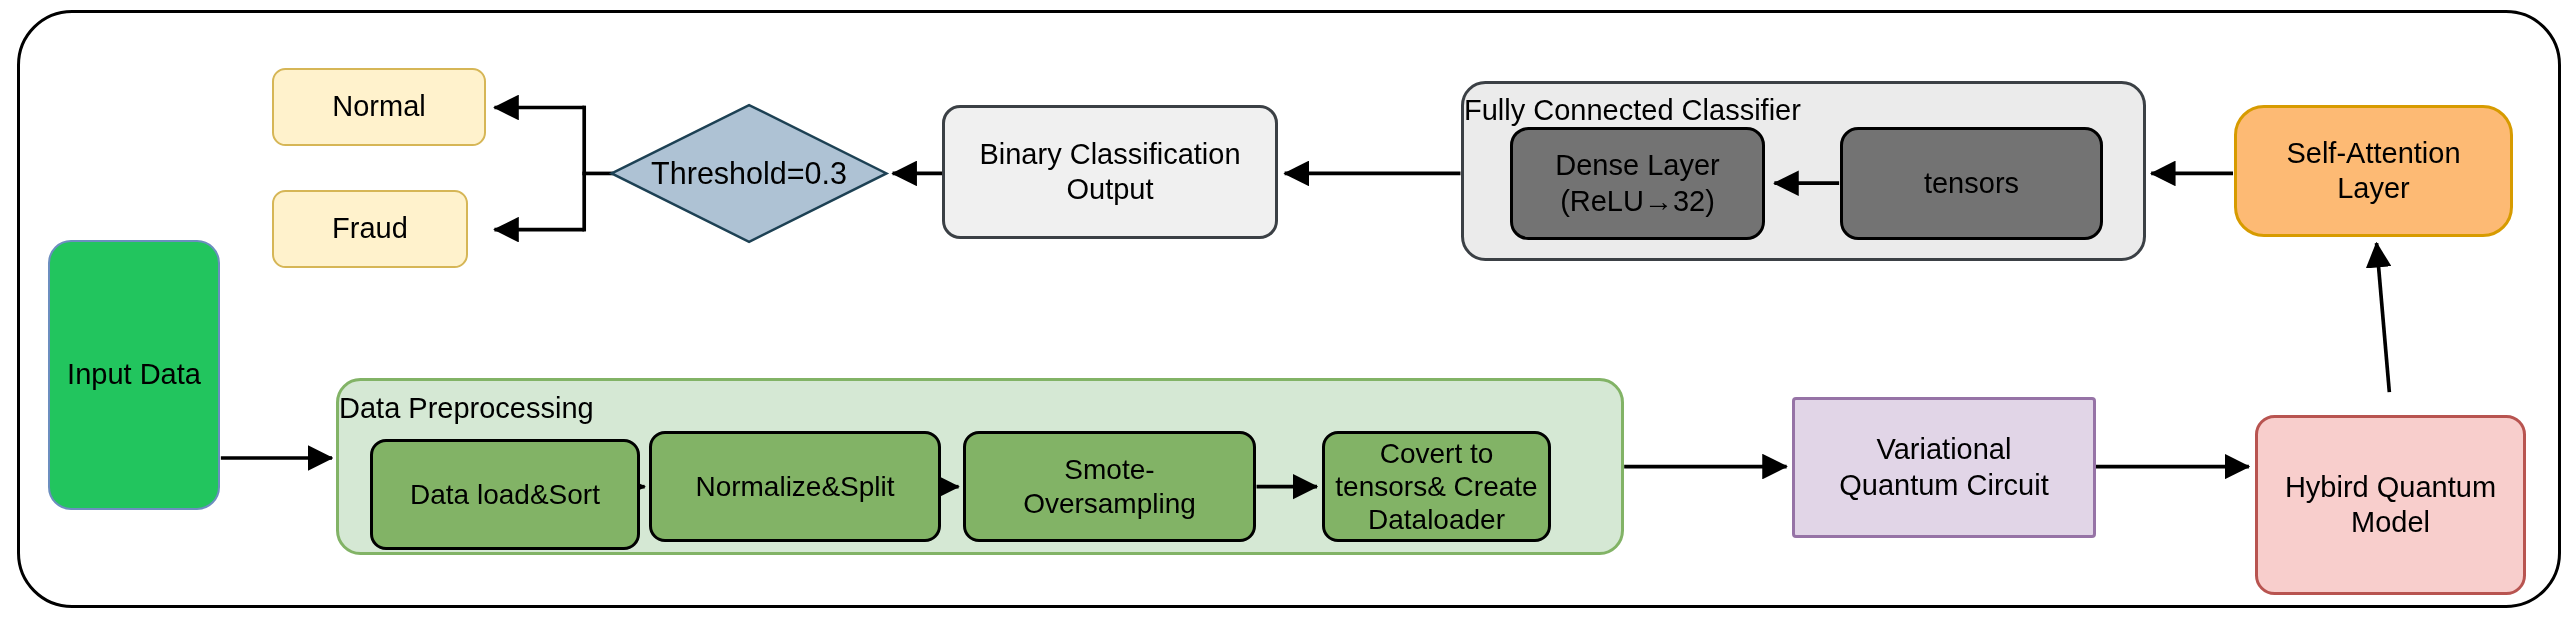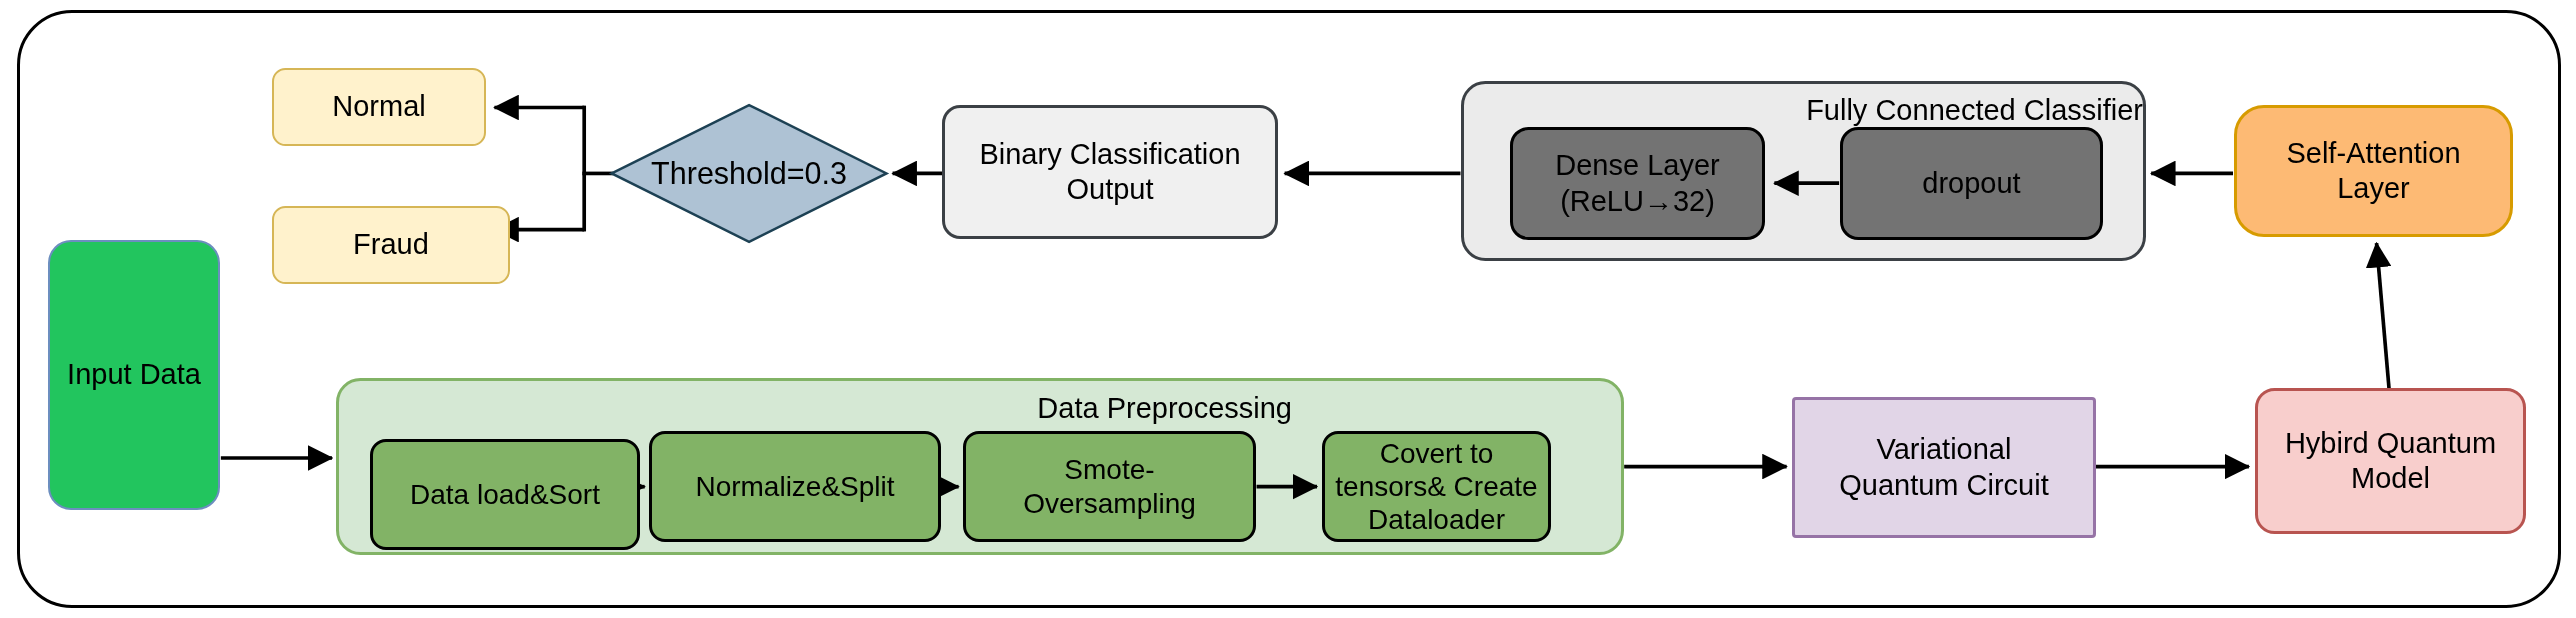--- a/index.html
+++ b/index.html
@@ -7,21 +7,21 @@
     width:2576px;height:618px;position:relative;overflow:hidden;
     background:#ffffff;
     font-family:"Liberation Sans",sans-serif;color:#000;
   }
   .frame{position:absolute;box-sizing:border-box;z-index:0;
     border:3.1px solid #000;border-radius:55px;background:transparent;}
   .node{position:absolute;box-sizing:border-box;z-index:3;
     display:flex;align-items:center;justify-content:center;
     text-align:center;white-space:pre-line;line-height:1.22;font-size:29px;}
   .container{position:absolute;box-sizing:border-box;z-index:1;}
-  .container-title{position:absolute;text-align:right;font-size:29px;white-space:pre-line;}
+  .container-title{position:absolute;text-align:left;font-size:29px;white-space:pre-line;}
   .yellow{background:#fff2cc;border:2.4px solid #d6b656;border-radius:13.4px;}
   .grayblock{background:#f0f0f0;border:3.7px solid #3b4045;border-radius:18.3px;}
   .graycontainer{background:#ebebeb;border:3.7px solid #3b4045;border-radius:24.4px;}
   .darkblock{background:#737373;border:3.1px solid #000;border-radius:18.3px;}
   .orange{background:#fdba74;border:3.1px solid #d79b00;border-radius:30px;}
   .blue{background:#22c55e;border:2.4px solid #6c8ebf;border-radius:23px;}
   .greencontainer{background:#d5e8d4;border:3.1px solid #82b366;border-radius:24.4px;}
   .greenblock{background:#82b366;border:3.7px solid #000;border-radius:16px;font-size:28px;line-height:1.18;}
   .purple{background:#e1d5e7;border:3.1px solid #9673a6;border-radius:4px;}
   .red{background:#f8cecc;border:3.1px solid #b85450;border-radius:19.6px;}
@@ -68,44 +68,44 @@
   <line x1="2056" y1="797" x2="2155" y2="797" marker-end="url(#ah)"></line>
 
   <line x1="3911" y1="642" x2="3890" y2="398" marker-end="url(#ah)"></line>
 
   <polygon class="diamond" points="1000,284 1225,172 1450,284 1225,396"></polygon>
   <text x="1225" y="301">Threshold=0.3</text>
 </svg>
 
 <div class="node yellow" style="left:272px;top:68px;width:214px;height:78px;">Normal</div>
 
-<div class="node yellow" style="left:272px;top:206px;width:238px;height:78px;">Fraud</div>
+<div class="node yellow" style="left:272px;top:190px;width:196px;height:78px;">Fraud</div>
 
 <div class="node grayblock" style="left:942px;top:105px;width:336px;height:134px;">Binary Classification
 Output</div>
 
 <div class="node darkblock" style="left:1510px;top:127px;width:255px;height:113px;">Dense Layer
 (ReLU→32)</div>
 
-<div class="node darkblock" style="left:1840px;top:127px;width:263px;height:113px;">dropout</div>
+<div class="node darkblock" style="left:1840px;top:127px;width:263px;height:113px;">tensors</div>
 
 <div class="node orange" style="left:2234px;top:105px;width:279px;height:132px;">Self-Attention
 Layer</div>
 
 <div class="node blue" style="left:48px;top:240px;width:172px;height:270px;">Input Data</div>
 
 <div class="node greenblock" style="left:370px;top:431px;width:270px;height:111px;margin-top:8px;">Data load&amp;Sort</div>
 
 <div class="node greenblock" style="left:649px;top:431px;width:292px;height:111px;">Normalize&amp;Split</div>
 
 <div class="node greenblock" style="left:963px;top:431px;width:293px;height:111px;">Smote-
 Oversampling</div>
 
 <div class="node greenblock" style="left:1322px;top:431px;width:229px;height:111px;">Covert to
 tensors&amp; Create
 Dataloader</div>
 
 <div class="node purple" style="left:1792px;top:397px;width:304px;height:141px;">Variational
 Quantum Circuit</div>
 
-<div class="node red" style="left:2255px;top:388px;width:271px;height:146px;">Hybird Quantum
+<div class="node red" style="left:2255px;top:415px;width:271px;height:180px;">Hybird Quantum
 Model</div>
 
 
 </body></html>

